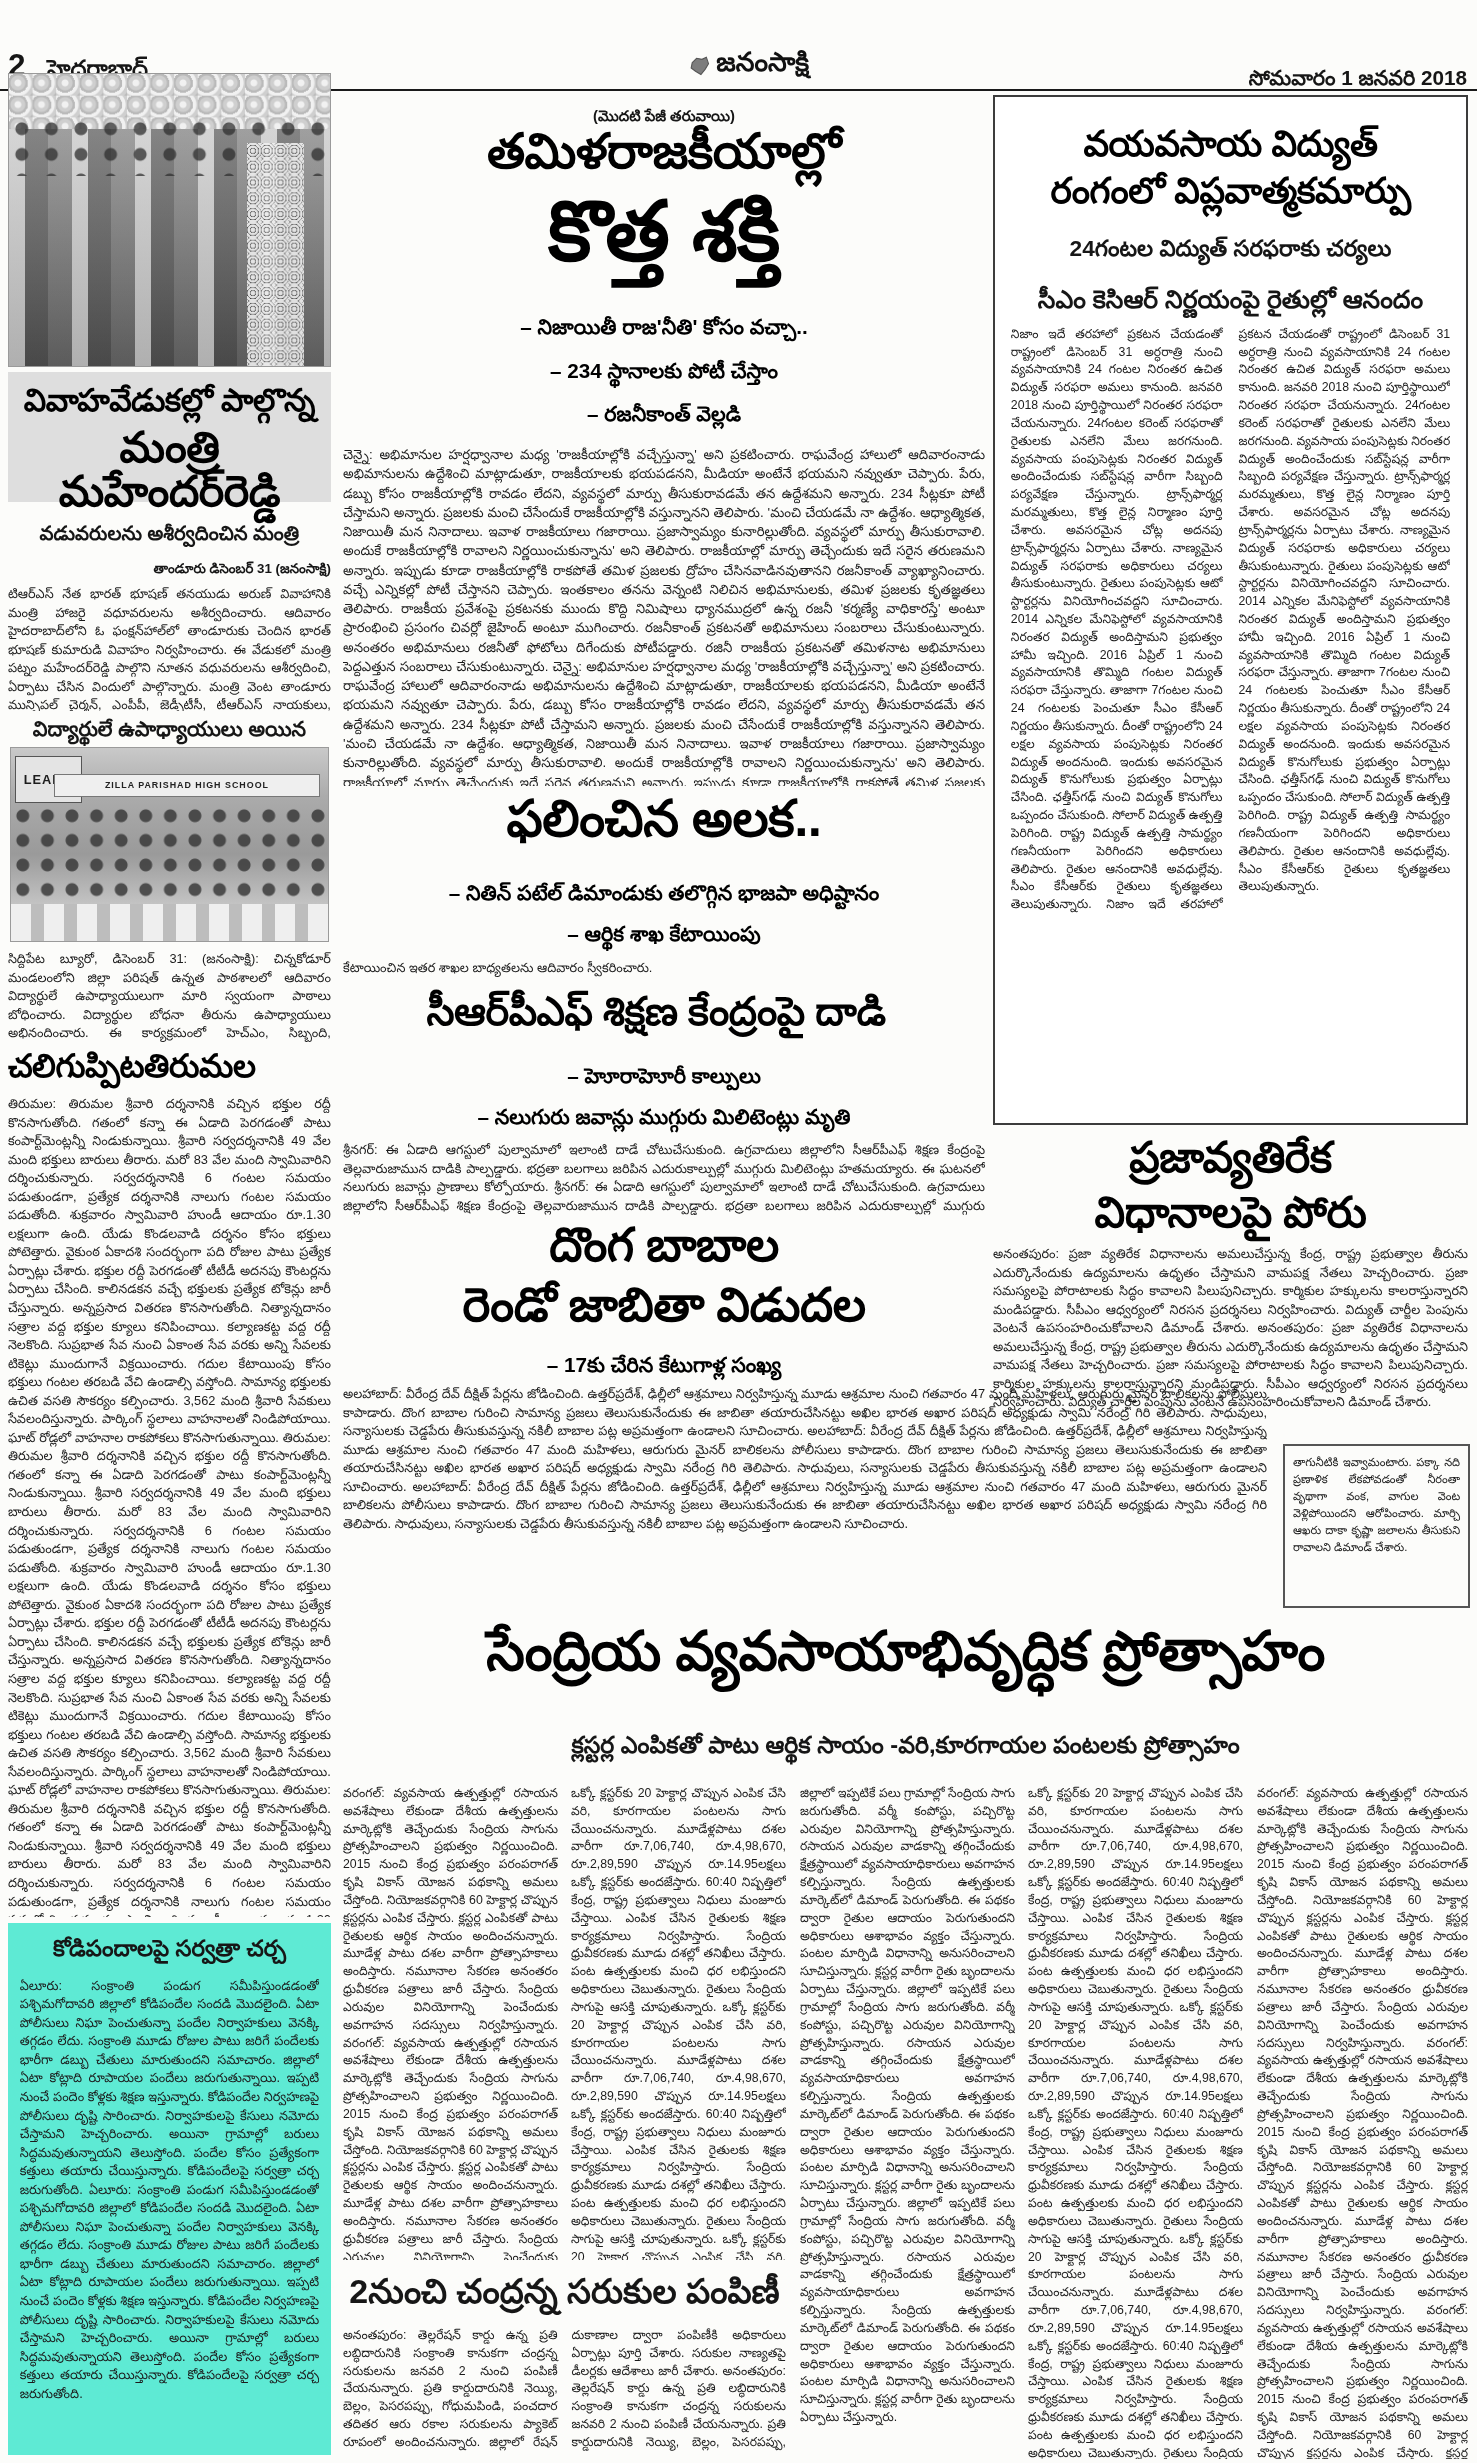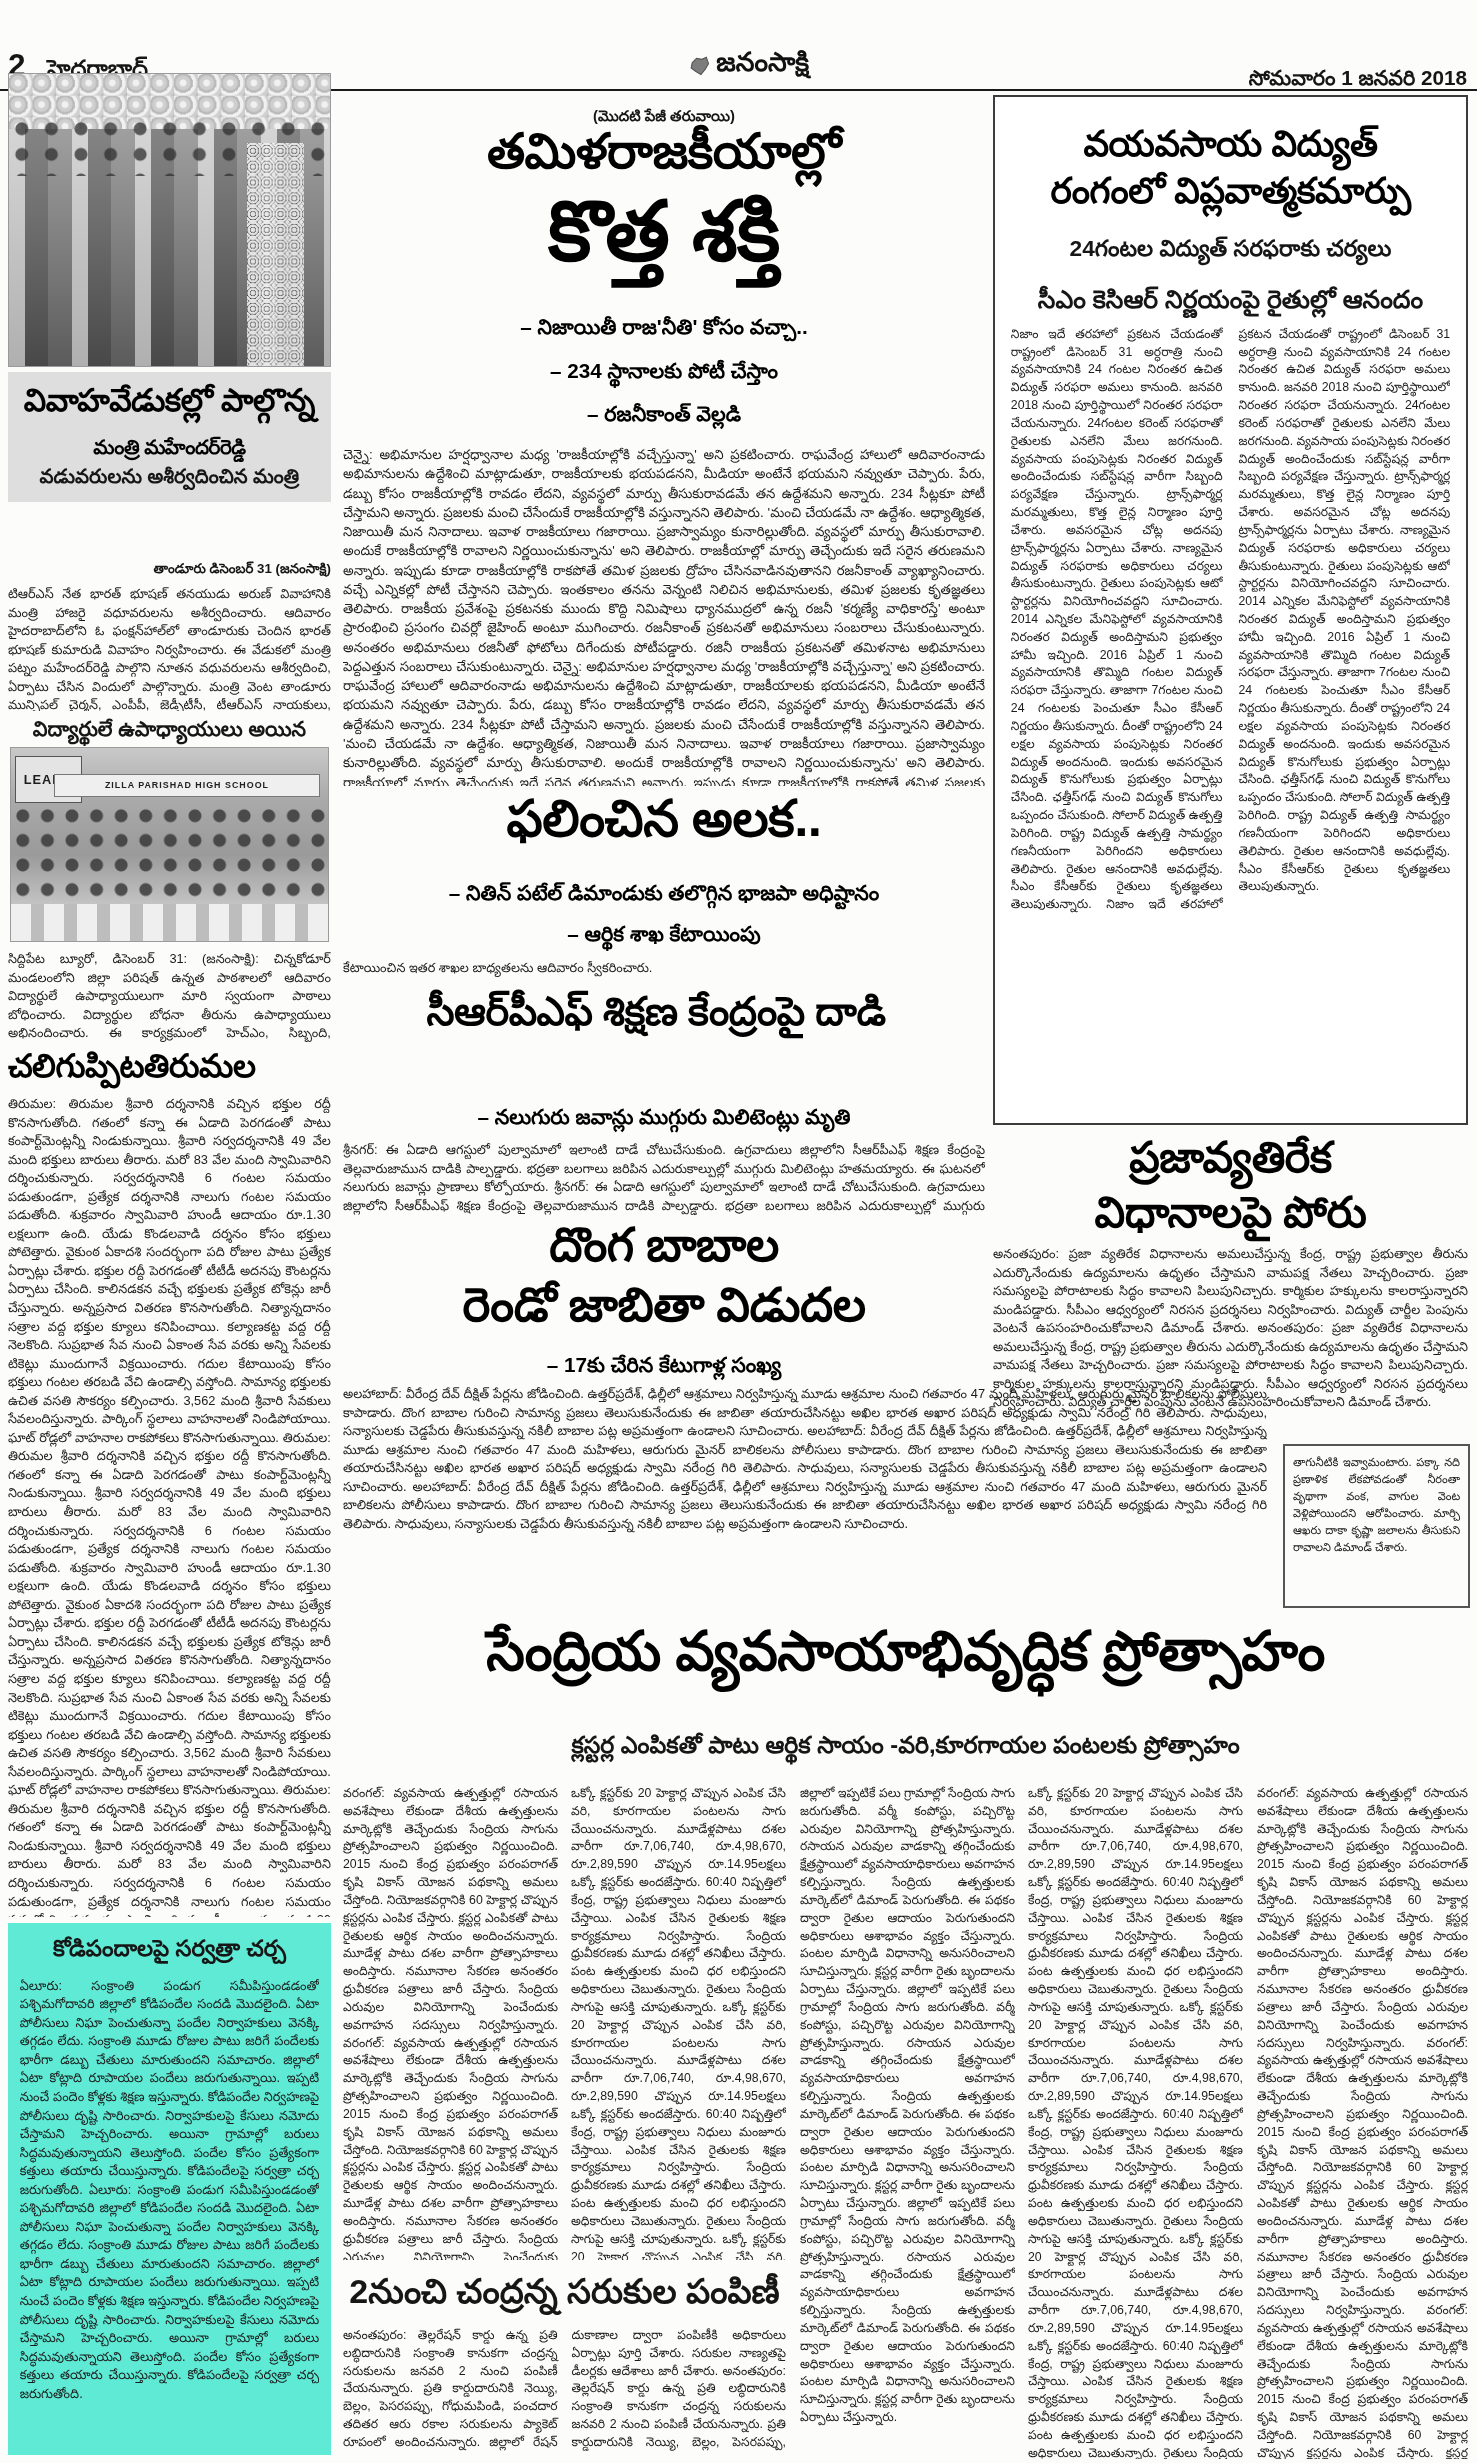--- a/index.html
+++ b/index.html
@@ -73,21 +73,21 @@
 
   <div class="abs photo" style="left:7.9px;top:73px;width:323px;height:294px;">
     <div class="wp-flowers"></div>
     <div class="wp-crowd"></div>
     <div class="wp-heads"></div>
     <div class="wp-garland"></div>
   </div>
 
   <div class="abs graybox" style="left:7.9px;top:372px;width:323px;height:130px;padding-top:11.8px;box-sizing:border-box;">
     <div class="c h-huge" style="font-size:31.5px;">వివాహవేడుకల్లో పాల్గొన్న</div>
-    <div class="c h-huge" style="font-size:20px;margin-top:20px;">మంత్రి మహేందర్‌రెడ్డి</div>
+    <div class="c h-huge" style="font-size:43px;margin-top:8px;">మంత్రి మహేందర్‌రెడ్డి</div>
     <div class="c b" style="font-size:19.7px;margin-top:7.9px;">వడువరులను అశీర్వదించిన మంత్రి</div>
   </div>
 
   <div class="abs r b" style="left:7.9px;top:561px;width:323px;font-size:13.3px;">తాండూరు డిసెంబర్ 31 (జనంసాక్షి)</div>
   <div class="abs j body" style="left:7.9px;top:585px;width:323px;height:126px;">టిఆర్ఎస్ నేత భారత్ భూషణ్ తనయుడు అరుణ్ వివాహానికి మంత్రి హాజరై వధూవరులను అశీర్వదించారు. ఆదివారం హైదరాబాద్‌లోని ఓ ఫంక్షన్‌హాల్‌లో తాండూరుకు చెందిన భారత్ భూషణ్ కుమారుడి వివాహం నిర్వహించారు. ఈ వేడుకలో మంత్రి పట్నం మహేందర్‌రెడ్డి పాల్గొని నూతన వధువరులను ఆశీర్వదించి, ఏర్పాటు చేసిన విందులో పాల్గొన్నారు. మంత్రి వెంట తాండూరు మున్సిపల్ చైర్మన్, ఎంపీపీ, జెడ్పీటీసీ, టీఆర్ఎస్ నాయకులు, పలువురు ప్రముఖులు ఉన్నారు.</div>
 
   <div class="abs c b" style="left:7.9px;top:717px;width:323px;font-size:20.7px;">విద్యార్థులే ఉపాధ్యాయులు అయిన వేళా...</div>
 
   <div class="abs photo" style="left:9.9px;top:747px;width:319px;height:195px;">
     <div class="sp-base"></div>
@@ -116,20 +116,21 @@
   <div class="abs c bullet" style="left:343px;top:402px;width:642px;">– రజనీకాంత్ వెల్లడి</div>
 
   <div class="abs j body" style="left:343px;top:445px;width:642px;height:341px;font-size:13.3px;">చెన్నై: అభిమానుల హర్షధ్వానాల మధ్య 'రాజకీయాల్లోకి వచ్చేస్తున్నా' అని ప్రకటించారు. రాఘవేంద్ర హాలులో ఆదివారంనాడు అభిమానులను ఉద్దేశించి మాట్లాడుతూ, రాజకీయాలకు భయపడనని, మీడియా అంటేనే భయమని నవ్వుతూ చెప్పారు. పేరు, డబ్బు కోసం రాజకీయాల్లోకి రావడం లేదని, వ్యవస్థలో మార్పు తీసుకురావడమే తన ఉద్దేశమని అన్నారు. 234 సీట్లకూ పోటీ చేస్తామని అన్నారు. ప్రజలకు మంచి చేసేందుకే రాజకీయాల్లోకి వస్తున్నానని తెలిపారు. 'మంచి చేయడమే నా ఉద్దేశం. ఆధ్యాత్మికత, నిజాయితీ మన నినాదాలు. ఇవాళ రాజకీయాలు గజారాయి. ప్రజాస్వామ్యం కునారిల్లుతోంది. వ్యవస్థలో మార్పు తీసుకురావాలి. అందుకే రాజకీయాల్లోకి రావాలని నిర్ణయించుకున్నాను' అని తెలిపారు. రాజకీయాల్లో మార్పు తెచ్చేందుకు ఇదే సరైన తరుణమని అన్నారు. ఇప్పుడు కూడా రాజకీయాల్లోకి రాకపోతే తమిళ ప్రజలకు ద్రోహం చేసినవాడినవుతానని రజనీకాంత్ వ్యాఖ్యానించారు. వచ్చే ఎన్నికల్లో పోటీ చేస్తానని చెప్పారు. ఇంతకాలం తనను వెన్నంటి నిలిచిన అభిమానులకు, తమిళ ప్రజలకు కృతజ్ఞతలు తెలిపారు. రాజకీయ ప్రవేశంపై ప్రకటనకు ముందు కొద్ది నిమిషాలు ధ్యానముద్రలో ఉన్న రజనీ 'కర్మణ్యే వాధికారస్తే' అంటూ ప్రారంభించి ప్రసంగం చివర్లో జైహింద్ అంటూ ముగించారు. రజనీకాంత్ ప్రకటనతో అభిమానులు సంబరాలు చేసుకుంటున్నారు. అనంతరం అభిమానులు రజినీతో ఫోటోలు దిగేందుకు పోటీపడ్డారు. రజినీ రాజకీయ ప్రకటనతో తమిళనాట అభిమానులు పెద్దఎత్తున సంబరాలు చేసుకుంటున్నారు. చెన్నై: అభిమానుల హర్షధ్వానాల మధ్య 'రాజకీయాల్లోకి వచ్చేస్తున్నా' అని ప్రకటించారు. రాఘవేంద్ర హాలులో ఆదివారంనాడు అభిమానులను ఉద్దేశించి మాట్లాడుతూ, రాజకీయాలకు భయపడనని, మీడియా అంటేనే భయమని నవ్వుతూ చెప్పారు. పేరు, డబ్బు కోసం రాజకీయాల్లోకి రావడం లేదని, వ్యవస్థలో మార్పు తీసుకురావడమే తన ఉద్దేశమని అన్నారు. 234 సీట్లకూ పోటీ చేస్తామని అన్నారు. ప్రజలకు మంచి చేసేందుకే రాజకీయాల్లోకి వస్తున్నానని తెలిపారు. 'మంచి చేయడమే నా ఉద్దేశం. ఆధ్యాత్మికత, నిజాయితీ మన నినాదాలు. ఇవాళ రాజకీయాలు గజారాయి. ప్రజాస్వామ్యం కునారిల్లుతోంది. వ్యవస్థలో మార్పు తీసుకురావాలి. అందుకే రాజకీయాల్లోకి రావాలని నిర్ణయించుకున్నాను' అని తెలిపారు. రాజకీయాల్లో మార్పు తెచ్చేందుకు ఇదే సరైన తరుణమని అన్నారు. ఇప్పుడు కూడా రాజకీయాల్లోకి రాకపోతే తమిళ ప్రజలకు ద్రోహం చేసినవాడినవుతానని రజనీకాంత్ వ్యాఖ్యానించారు. వచ్చే ఎన్నికల్లో పోటీ చేస్తానని చెప్పారు. ఇంతకాలం తనను వెన్నంటి నిలిచిన అభిమానులకు, తమిళ ప్రజలకు కృతజ్ఞతలు తెలిపారు. రాజకీయ ప్రవేశంపై ప్రకటనకు ముందు కొద్ది నిమిషాలు ధ్యానముద్రలో ఉన్న రజనీ 'కర్మణ్యే వాధికారస్తే' అంటూ ప్రారంభించి ప్రసంగం చివర్లో జైహింద్ అంటూ ముగించారు. రజనీకాంత్ ప్రకటనతో అభిమానులు సంబరాలు చేసుకుంటున్నారు. అనంతరం అభిమానులు రజినీతో ఫోటోలు దిగేందుకు పోటీపడ్డారు. రజినీ రాజకీయ ప్రకటనతో తమిళనాట అభిమానులు పెద్దఎత్తున సంబరాలు చేసుకుంటున్నారు.</div>
 
   <div class="abs c h-huge" style="left:343px;top:792px;width:642px;font-size:51px;">ఫలించిన అలక..</div>
   <div class="abs c bullet" style="left:343px;top:881px;width:642px;">– నితిన్ పటేల్ డిమాండుకు తలొగ్గిన భాజపా అధిష్టానం</div>
   <div class="abs c bullet" style="left:343px;top:922px;width:642px;">– ఆర్థిక శాఖ కేటాయింపు</div>
   <div class="abs body" style="left:343px;top:959px;width:642px;height:19.7px;">కేటాయించిన ఇతర శాఖల బాధ్యతలను ఆదివారం స్వీకరించారు.</div>
 
   <div class="abs c h-huge" style="left:335px;top:991px;width:642px;font-size:40px;">సీఆర్‌పీఎఫ్ శిక్షణ కేంద్రంపై దాడి</div>
+  <div class="abs c bullet" style="left:343px;top:1064px;width:642px;">– హెూరాహెూరీ కాల్పులు</div>
   <div class="abs c bullet" style="left:343px;top:1105px;width:642px;">– నలుగురు జవాన్లు ముగ్గురు మిలిటెంట్లు మృతి</div>
   <div class="abs j body" style="left:343px;top:1141px;width:642px;height:75px;">శ్రీనగర్: ఈ ఏడాది ఆగస్టులో పుల్వామాలో ఇలాంటి దాడే చోటుచేసుకుంది. ఉగ్రవాదులు జిల్లాలోని సీఆర్‌పీఎఫ్ శిక్షణ కేంద్రంపై తెల్లవారుజామున దాడికి పాల్పడ్డారు. భద్రతా బలగాలు జరిపిన ఎదురుకాల్పుల్లో ముగ్గురు మిలిటెంట్లు హతమయ్యారు. ఈ ఘటనలో నలుగురు జవాన్లు ప్రాణాలు కోల్పోయారు. శ్రీనగర్: ఈ ఏడాది ఆగస్టులో పుల్వామాలో ఇలాంటి దాడే చోటుచేసుకుంది. ఉగ్రవాదులు జిల్లాలోని సీఆర్‌పీఎఫ్ శిక్షణ కేంద్రంపై తెల్లవారుజామున దాడికి పాల్పడ్డారు. భద్రతా బలగాలు జరిపిన ఎదురుకాల్పుల్లో ముగ్గురు మిలిటెంట్లు హతమయ్యారు. ఈ ఘటనలో నలుగురు జవాన్లు ప్రాణాలు కోల్పోయారు.</div>
 
   <div class="abs c h-huge" style="left:343px;top:1221px;width:642px;font-size:47px;">దొంగ బాబాల</div>
   <div class="abs c h-huge" style="left:343px;top:1281px;width:642px;font-size:47px;">రెండో జాబితా విడుదల</div>
   <div class="abs c bullet" style="left:343px;top:1353px;width:642px;">– 17కు చేరిన కేటుగాళ్ల సంఖ్య</div>
   <div class="abs j body" style="left:343px;top:1385px;width:924px;height:225px;">అలహాబాద్: వీరేంద్ర దేవ్ దీక్షిత్ పేర్లను జోడించింది. ఉత్తర్‌ప్రదేశ్, ఢిల్లీలో ఆశ్రమాలు నిర్వహిస్తున్న మూడు ఆశ్రమాల నుంచి గతవారం 47 మంది మహిళలు, ఆరుగురు మైనర్ బాలికలను పోలీసులు కాపాడారు. దొంగ బాబాల గురించి సామాన్య ప్రజలు తెలుసుకునేందుకు ఈ జాబితా తయారుచేసినట్టు అఖిల భారత అఖార పరిషద్ అధ్యక్షుడు స్వామి నరేంద్ర గిరి తెలిపారు. సాధువులు, సన్యాసులకు చెడ్డపేరు తీసుకువస్తున్న నకిలీ బాబాల పట్ల అప్రమత్తంగా ఉండాలని సూచించారు. అలహాబాద్: వీరేంద్ర దేవ్ దీక్షిత్ పేర్లను జోడించింది. ఉత్తర్‌ప్రదేశ్, ఢిల్లీలో ఆశ్రమాలు నిర్వహిస్తున్న మూడు ఆశ్రమాల నుంచి గతవారం 47 మంది మహిళలు, ఆరుగురు మైనర్ బాలికలను పోలీసులు కాపాడారు. దొంగ బాబాల గురించి సామాన్య ప్రజలు తెలుసుకునేందుకు ఈ జాబితా తయారుచేసినట్టు అఖిల భారత అఖార పరిషద్ అధ్యక్షుడు స్వామి నరేంద్ర గిరి తెలిపారు. సాధువులు, సన్యాసులకు చెడ్డపేరు తీసుకువస్తున్న నకిలీ బాబాల పట్ల అప్రమత్తంగా ఉండాలని సూచించారు. అలహాబాద్: వీరేంద్ర దేవ్ దీక్షిత్ పేర్లను జోడించింది. ఉత్తర్‌ప్రదేశ్, ఢిల్లీలో ఆశ్రమాలు నిర్వహిస్తున్న మూడు ఆశ్రమాల నుంచి గతవారం 47 మంది మహిళలు, ఆరుగురు మైనర్ బాలికలను పోలీసులు కాపాడారు. దొంగ బాబాల గురించి సామాన్య ప్రజలు తెలుసుకునేందుకు ఈ జాబితా తయారుచేసినట్టు అఖిల భారత అఖార పరిషద్ అధ్యక్షుడు స్వామి నరేంద్ర గిరి తెలిపారు. సాధువులు, సన్యాసులకు చెడ్డపేరు తీసుకువస్తున్న నకిలీ బాబాల పట్ల అప్రమత్తంగా ఉండాలని సూచించారు.</div>
 
   <div class="abs boxed" style="left:993px;top:95px;width:475px;height:1030px;padding:15.8px;box-sizing:border-box;background:#fff;">
     <div class="c h-huge" style="font-size:36px;margin-top:12px;">వయవసాయ విద్యుత్</div>

